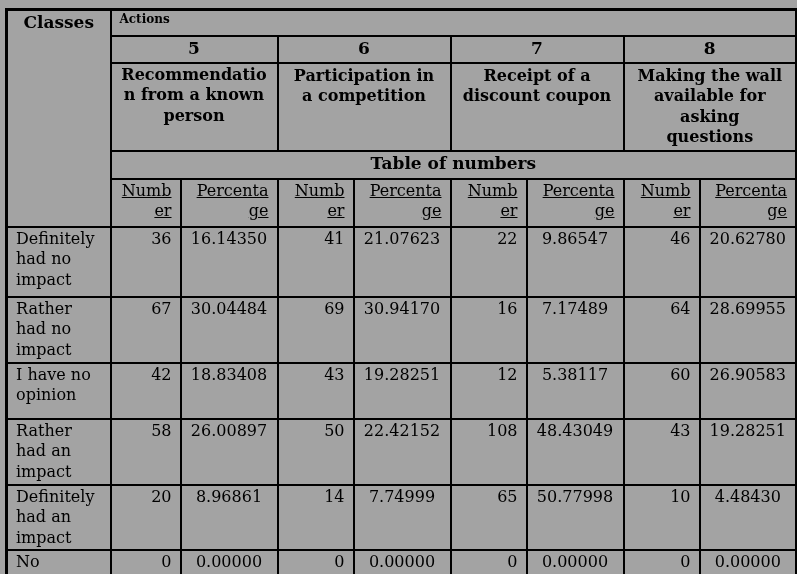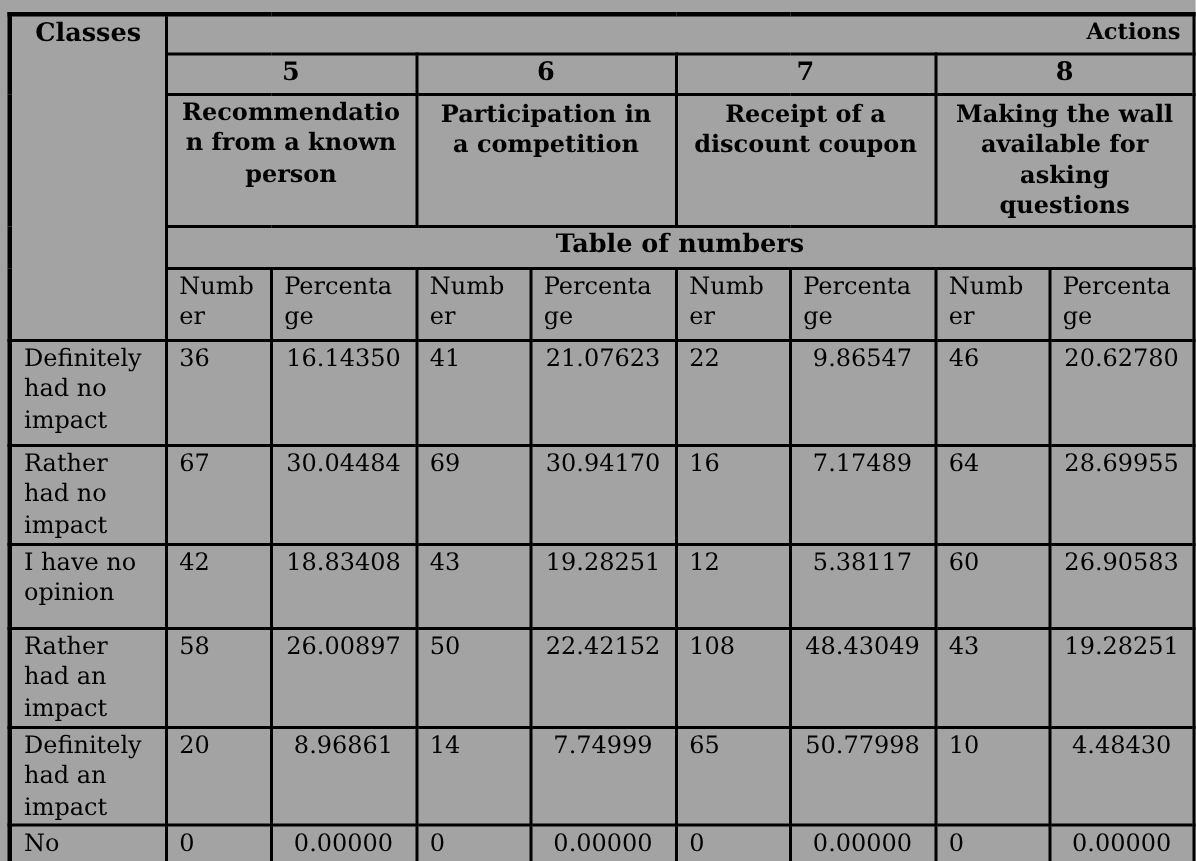--- a/index.html
+++ b/index.html
@@ -32,24 +32,24 @@
   }
   
   .cell-classes {
     font-weight: bold;
     text-align: center;
     vertical-align: middle;
     font-size: 17px;
   }
   .h-actions {
     font-weight: bold;
-    text-align: right;
+    text-align: left;
     vertical-align: middle;
     height: 22px;
-    font-size: 15px;
+    font-size: 12px;
     margin-left: 16px;
   }
   .h-colnum {
     font-weight: bold;
     text-align: center;
     vertical-align: middle;
     height: 23px;
     font-size: 17px;
   }
   .h-name {
@@ -63,33 +63,34 @@
   }
   .h-name.padn { padding: 2px 11px; }
   .h-section {
     font-weight: bold;
     text-align: center;
     vertical-align: middle;
     height: 24px;
     font-size: 17px;
   }
   .h-measure {
-    text-align: left;
+    text-align: right;
     vertical-align: top;
     height: 44px;
     padding: 2px 12px;
     word-break: break-all;
+    text-decoration: underline;
   }
   
   .c-label {
     text-align: left;
     padding: 2px 10px 2px 8px;
   }
   .c-num {
-    text-align: left;
+    text-align: right;
   }
   .c-pct {
     text-align: center;
     padding: 2px 11px;
     word-break: break-all;
   }
 </style>
 </head>
 <body>
 

